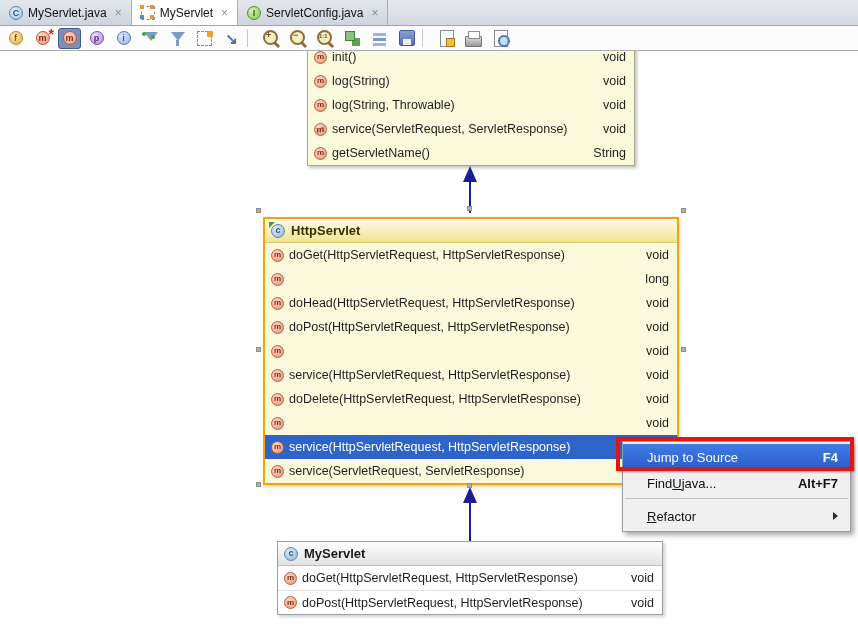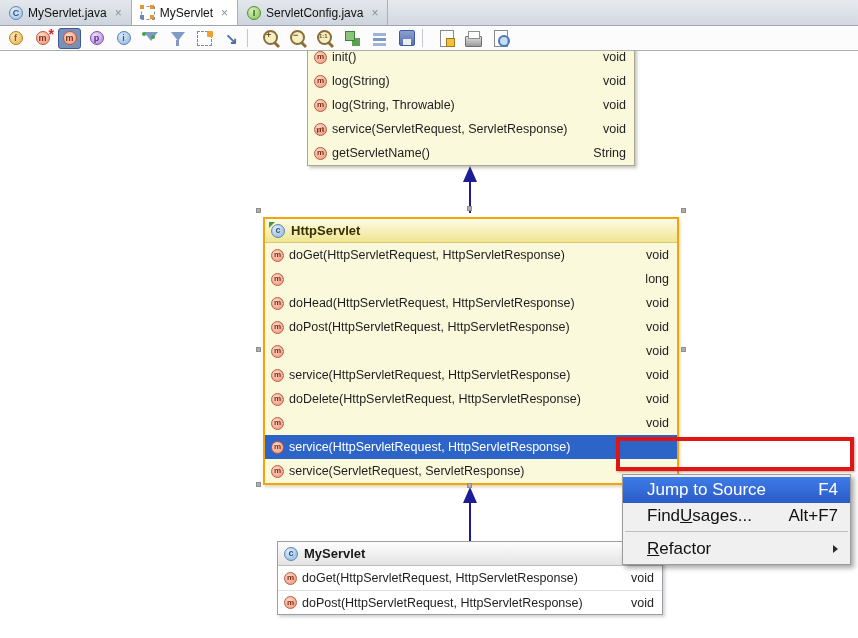--- a/index.html
+++ b/index.html
@@ -98,24 +98,24 @@
 
   
   .edge-line { position: absolute; width: 2px; background: #1C1C96; z-index: 1; }
   .edge-head { position: absolute; width: 0; height: 0; z-index: 1;
     border-left: 7px solid transparent; border-right: 7px solid transparent; border-bottom: 16px solid #1C1C96; }
   .handle { position: absolute; width: 5px; height: 5px; background: #B0B0B0; border: 1px solid #8E8E8E; z-index: 3; }
 
   
   .menu { position: absolute; left: 622px; top: 441px; width: 229px; z-index: 50;
     background: #F0F0F0; border: 1px solid #9B9B9B; padding: 2px 0;
-    box-shadow: 3px 3px 5px rgba(0,0,0,.35); font-size: 17px; color: #111; margin-top: 33px; }
+    box-shadow: 3px 3px 5px rgba(0,0,0,.35); font-size: 13px; color: #111; }
   .menu-item { display: flex; align-items: center; height: 26px; padding: 0 12px 0 24px; }
   .menu-item[data-selected="true"] { background: linear-gradient(#3E7CE8, #2A5BC8); color: #fff; }
-  .menu-item .sc { margin-left: auto; padding-left: 20px; }
+  .menu-item .sc { margin-left: auto; padding-left: 20px; font-weight: bold; }
   .menu-item .mn { text-decoration: underline; }
   .menu-item[data-kind="separator"] { height: 3px; padding: 0; margin: 2px 2px; border-top: 1px solid #BFBFBF; }
   .menu-item[data-submenu="true"]::after { content: ""; width: 0; height: 0; margin-left: 4px;
     border-left: 5px solid #2A2A2A; border-top: 4px solid transparent; border-bottom: 4px solid transparent; }
 
   
   .annotation { position: absolute; left: 616px; top: 437px; width: 238px; height: 34px;
     border: 4px solid #DF1616; z-index: 60; box-shadow: 1px 1px 2px rgba(120,0,0,.4); }
 </style>
 </head>
@@ -376,21 +376,21 @@
     <div>
         <div class="menu-item" data-kind="item" data-selected="true" data-submenu="false">
         <span>Jump to Source</span>
           <span class="mn"></span>
           <span></span>
         <span class="sc">F4</span>
       </div>
         <div class="menu-item" data-kind="item" data-selected="false" data-submenu="false">
         <span>Find </span>
           <span class="mn">U</span>
-          <span>sages...</span>
+          <span>java...</span>
         <span class="sc">Alt+F7</span>
       </div>
         <div class="menu-item" data-kind="separator" data-selected="false" data-submenu="false">
         
         
       </div>
         <div class="menu-item" data-kind="item" data-selected="false" data-submenu="true">
         <span></span>
           <span class="mn">R</span>
           <span>efactor</span>

